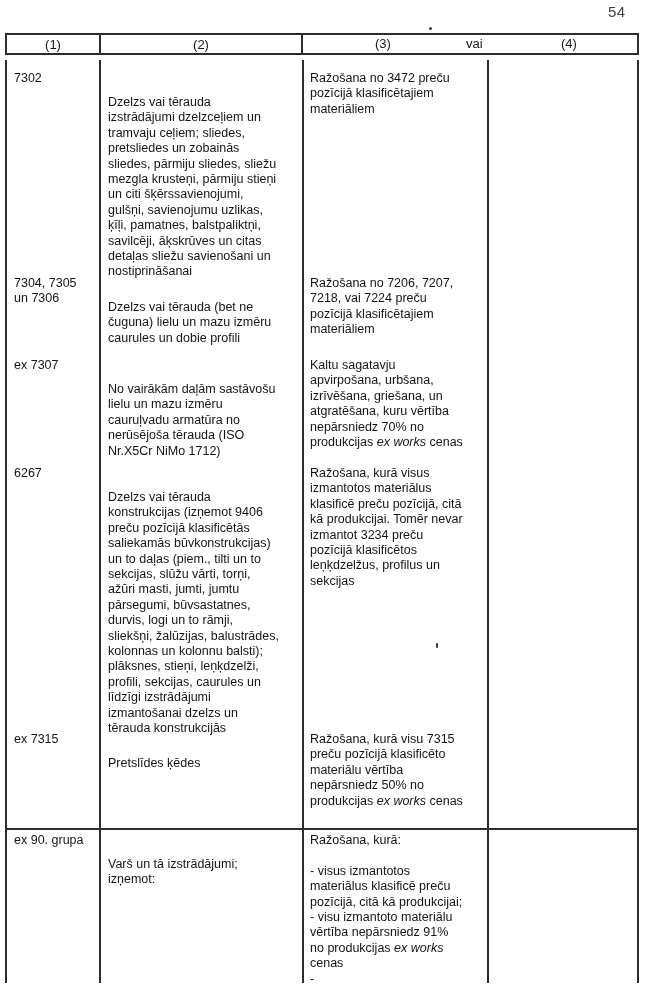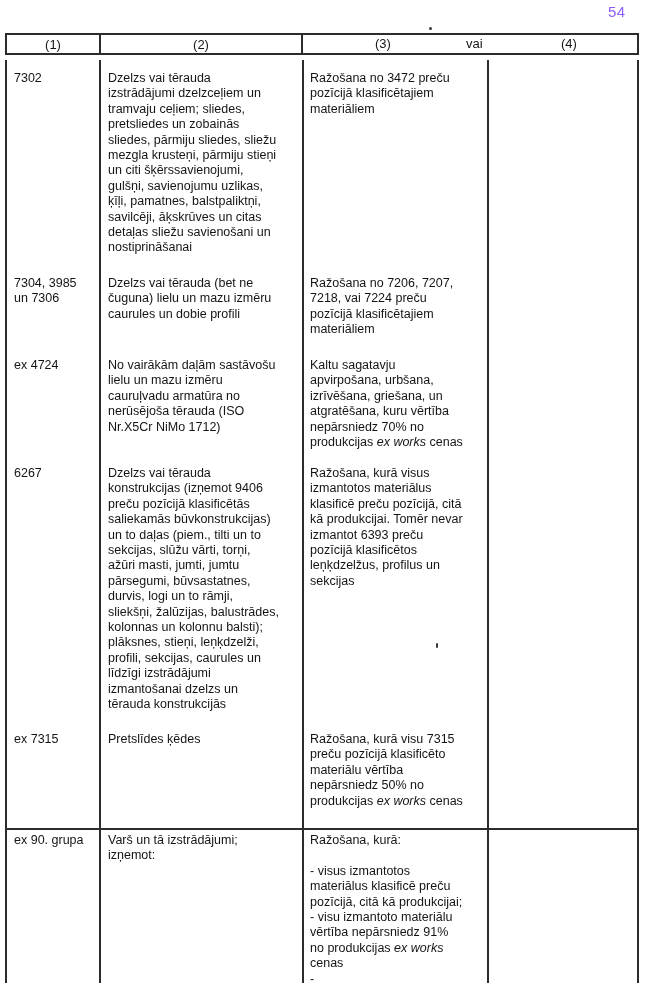--- a/index.html
+++ b/index.html
@@ -6,21 +6,21 @@
   .page{
     position:relative;
     width:650px;height:997px;
     background:#ffffff;
     font-family:"Liberation Sans","DejaVu Sans",sans-serif;
     color:#161616;
     overflow:hidden;
   }
   .page-number{
     position:absolute;top:3px;left:608px;
-    font-size:15px;letter-spacing:0.5px;color:#8b5cf6;
+    font-size:15px;letter-spacing:0.5px;color:#404040;
   }
   
   .thead{
     position:absolute;left:5px;top:33px;width:630px;height:18px;
     border:2px solid #2c2c2c;
     display:flex;
     font-size:13px;
   }
   .hcell{display:flex;align-items:center;justify-content:center;height:100%;}
   .h1{width:92px;border-right:2px solid #2c2c2c;}
@@ -47,21 +47,21 @@
   .r3{top:298px;}
   .r4{top:406px;}
   .r5{top:672px;}
   .r6{top:773px;}
   .cell{
     position:absolute;top:0;
     font-size:12.5px;line-height:15.4px;
     white-space:pre;color:#141414;
   }
   .c1{left:9px;width:84px;}
-  .c2{left:103px;width:192px;}
+  .c2{left:103px;width:192px;margin-top:24px;}
   .c3{left:305px;width:176px;}
   .c3 i{font-style:italic;}
   
   .speck{position:absolute;background:#3a3a3a;border-radius:50%;}
   .sp1{left:429px;top:27px;width:3px;height:3px;}
   .sp2{left:436px;top:643px;width:2px;height:5px;border-radius:1px;}
 </style>
 </head>
 <body>
 
@@ -103,33 +103,33 @@
 ķīļi, pamatnes, balstpaliktņi,
 savilcēji, āķskrūves un citas
 detaļas sliežu savienošani un
 nostiprināšanai</div>
       <div class="cell c3"><span>Ražošana no 3472 preču
 pozīcijā klasificētajiem
 materiāliem</span><i></i><span></span></div>
     </div>
 
     <div class="trow r2">
-      <div class="cell c1">7304, 3985
+      <div class="cell c1">7304, 7305
 un 7306</div>
       <div class="cell c2">Dzelzs vai tērauda (bet ne
 čuguna) lielu un mazu izmēru
 caurules un dobie profili</div>
       <div class="cell c3"><span>Ražošana no 7206, 7207,
 7218, vai 7224 preču
 pozīcijā klasificētajiem
 materiāliem</span><i></i><span></span></div>
     </div>
 
     <div class="trow r3">
-      <div class="cell c1">ex 4724</div>
+      <div class="cell c1">ex 7307</div>
       <div class="cell c2">No vairākām daļām sastāvošu
 lielu un mazu izmēru
 cauruļvadu armatūra no
 nerūsējoša tērauda (ISO
 Nr.X5Cr NiMo 1712)</div>
       <div class="cell c3"><span>Kaltu sagatavju
 apvirpošana, urbšana,
 izrīvēšana, griešana, un
 atgratēšana, kuru vērtība
 nepārsniedz 70% no
@@ -151,21 +151,21 @@
 kolonnas un kolonnu balsti);
 plāksnes, stieņi, leņķdzelži,
 profili, sekcijas, caurules un
 līdzīgi izstrādājumi
 izmantošanai dzelzs un
 tērauda konstrukcijās</div>
       <div class="cell c3"><span>Ražošana, kurā visus
 izmantotos materiālus
 klasificē preču pozīcijā, citā
 kā produkcijai. Tomēr nevar
-izmantot 6393 preču
+izmantot 3234 preču
 pozīcijā klasificētos
 leņķdzelžus, profilus un
 sekcijas</span><i></i><span></span></div>
     </div>
 
     <div class="trow r5">
       <div class="cell c1">ex 7315</div>
       <div class="cell c2">Pretslīdes ķēdes</div>
       <div class="cell c3"><span>Ražošana, kurā visu 7315
 preču pozīcijā klasificēto

